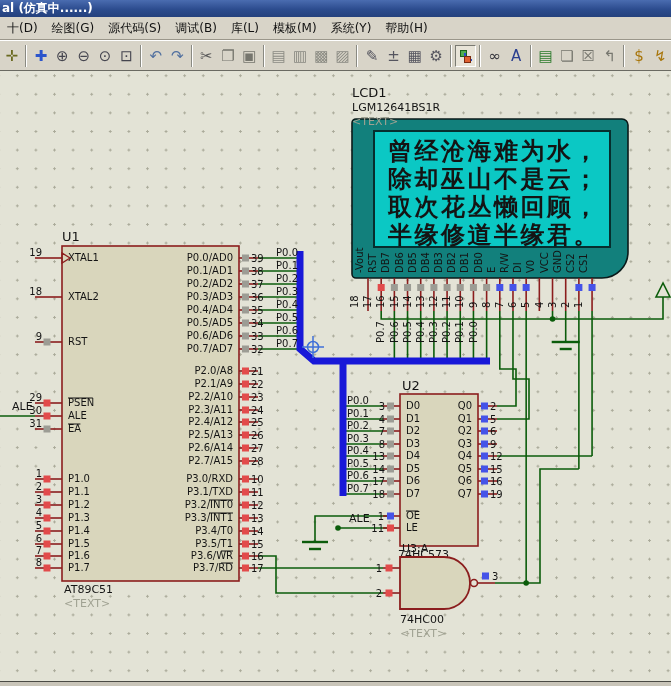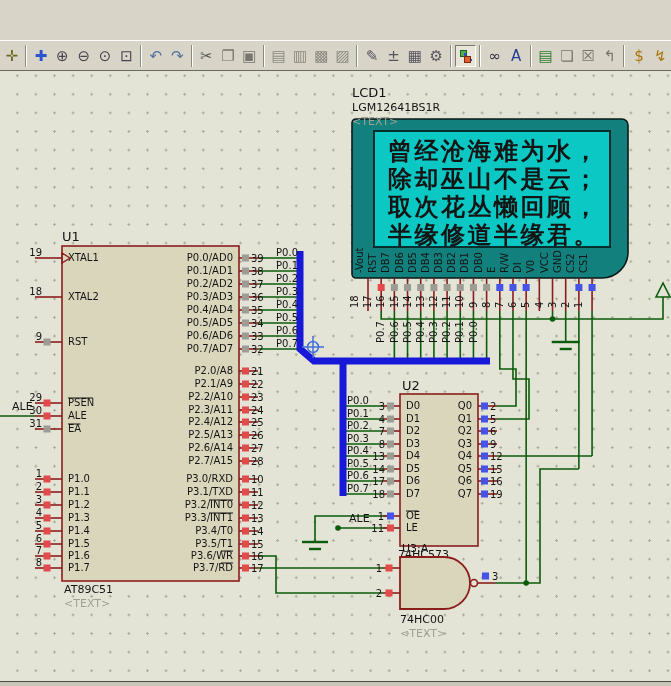--- a/index.html
+++ b/index.html
@@ -34,20 +34,31 @@
     border-top:1px solid #6a6a62;}
   #schem{position:absolute;left:0;top:0;}
   
   #bottomstrip{position:absolute;left:0;top:681px;width:671px;height:5px;background:#c9c5b9;border-top:1px solid #4a4a44;}
   svg text{font-family:"DejaVu Sans","Liberation Sans",sans-serif;}
 </style>
 </head>
 <body>
 
 <div id="window">
+  <div id="titlebar">al (仿真中......)</div>
+  <div id="menubar">
+      <div class="menu-item">十(D)</div>
+      <div class="menu-item">绘图(G)</div>
+      <div class="menu-item">源代码(S)</div>
+      <div class="menu-item">调试(B)</div>
+      <div class="menu-item">库(L)</div>
+      <div class="menu-item">模板(M)</div>
+      <div class="menu-item">系统(Y)</div>
+      <div class="menu-item">帮助(H)</div>
+    </div>
   <div id="toolbar">
       <div class="tb-icon" style="color: rgb(106, 106, 32);">✛</div>
       <div class="tb-sep"></div>
       <div class="tb-icon" style="color: rgb(43, 85, 204);">✚</div>
       <div class="tb-icon" style="color: rgb(69, 69, 79);">⊕</div>
       <div class="tb-icon" style="color: rgb(69, 69, 79);">⊖</div>
       <div class="tb-icon" style="color: rgb(69, 69, 79);">⊙</div>
       <div class="tb-icon" style="color: rgb(69, 69, 79);">⊡</div>
       <div class="tb-sep"></div>
       <div class="tb-icon" style="color: rgb(81, 112, 159);">↶</div>

